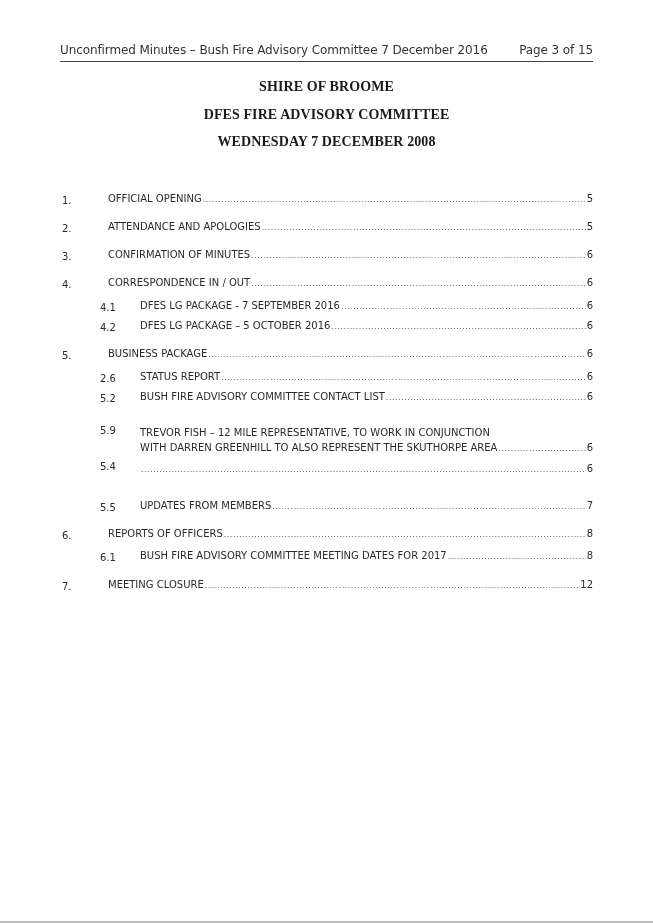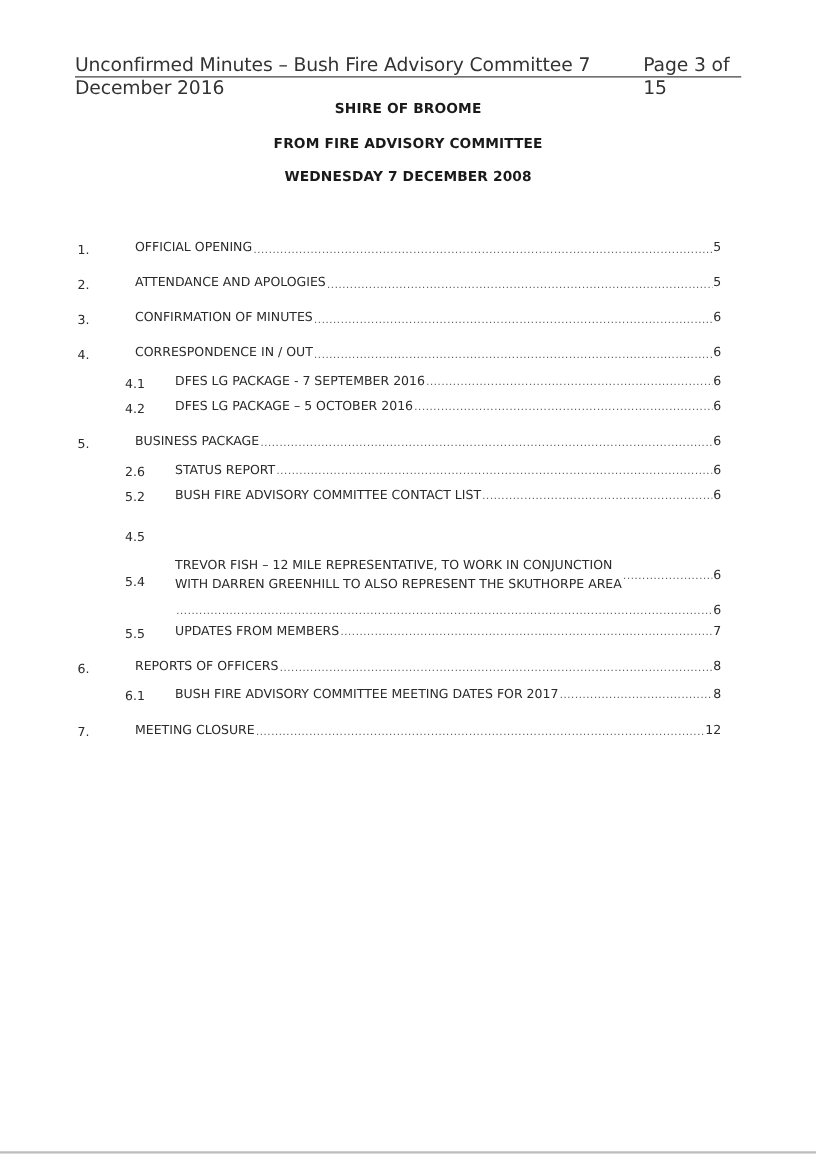--- a/index.html
+++ b/index.html
@@ -5,49 +5,49 @@
   html, body { margin: 0; padding: 0; }
   body {
     width: 653px; height: 923px; background: #ffffff;
     position: relative; overflow: hidden;
     font-family: "DejaVu Sans", "Liberation Sans", sans-serif;
     color: #222;
   }
   .header {
     position: absolute; left: 60px; top: 43px; width: 533px; height: 18px;
     border-bottom: 1.5px solid #444;
-    font-size: 15px; color: #333;
+    font-size: 12px; color: #333;
     display: flex; justify-content: space-between; align-items: flex-start;
     letter-spacing: -0.1px;
   }
   .titles { position: absolute; left: 0; top: 80px; width: 653px; text-align: center; }
-  .titles div { font-weight: bold; font-size: 11px; color: #1a1a1a; height: 27.5px; line-height: 14px; letter-spacing: 0.1px; }
+  .titles div { font-weight: bold; font-size: 14px; color: #1a1a1a; height: 27.5px; line-height: 14px; letter-spacing: 0.1px; font-family: Liberation Serif, serif; }
   .toc { position: absolute; left: 60px; top: 206px; width: 533px; font-size: 10px; color: #2a2a2a; }
   .row { position: absolute; left: 0; width: 533px; display: flex; align-items: flex-end; }
   .num { position: absolute; left: 2px; width: 40px; }
   .sub .num { left: 40px; }
-  .text { position: absolute; left: 48px; right: 16px; display: flex; align-items: flex-end; line-height: 15px; margin-top: 20px; }
-  .sub .text { left: 80px; align-items: center; }
+  .text { position: absolute; left: 48px; right: 0; display: flex; align-items: flex-end; line-height: 15px; }
+  .sub .text { left: 80px; }
   .label { white-space: pre-line; }
   .dots { flex: 1; overflow: hidden; white-space: nowrap; margin: 0 1px; color: #555; letter-spacing: 0.5px; font-size: 8px; line-height: 13px;}
   .dots::after { content: "................................................................................................................................................................................................"; }
   .page { width: auto; text-align: right; }
   .bottom-line { position: absolute; left: 0; top: 921px; width: 653px; height: 2px; background: #bdbdbd; }
 </style>
 </head>
 <body>
 
 <div class="header">
   <span>Unconfirmed Minutes – Bush Fire Advisory Committee 7 December 2016</span>
   <span>Page 3 of 15</span>
 </div>
 
 <div class="titles">
   <div>SHIRE OF BROOME</div>
-  <div>FROM FIRE ADVISORY COMMITTEE</div>
+  <div>DFES FIRE ADVISORY COMMITTEE</div>
   <div>WEDNESDAY 7 DECEMBER 2008</div>
 </div>
 
 <div class="toc">
   <div class="row" style="top:0px">
     <span class="num">1.</span>
     <div class="text">
         <span class="label">OFFICIAL OPENING</span>
         <span class="dots"></span>
         <span class="page">5</span>
@@ -111,21 +111,21 @@
   </div>
   <div class="row sub" style="top:198px">
     <span class="num">5.2</span>
     <div class="text">
         <span class="label">BUSH FIRE ADVISORY COMMITTEE CONTACT LIST</span>
         <span class="dots"></span>
         <span class="page">6</span>
       </div>
   </div>
   <div class="row sub" style="top:219px">
-    <span class="num" style="top:0">4.5</span>
+    <span class="num" style="top:0">5.9</span>
     <div class="text" style="top:0">
         <span class="label">TREVOR FISH – 12 MILE REPRESENTATIVE, TO WORK IN CONJUNCTION
 WITH DARREN GREENHILL TO ALSO REPRESENT THE SKUTHORPE AREA</span>
         <span class="dots"></span>
         <span class="page">6</span>
       </div>
   </div>
   <div class="row sub" style="top:255px">
     <span class="num" style="top:0">5.4</span>
     <div class="text" style="top:0">

